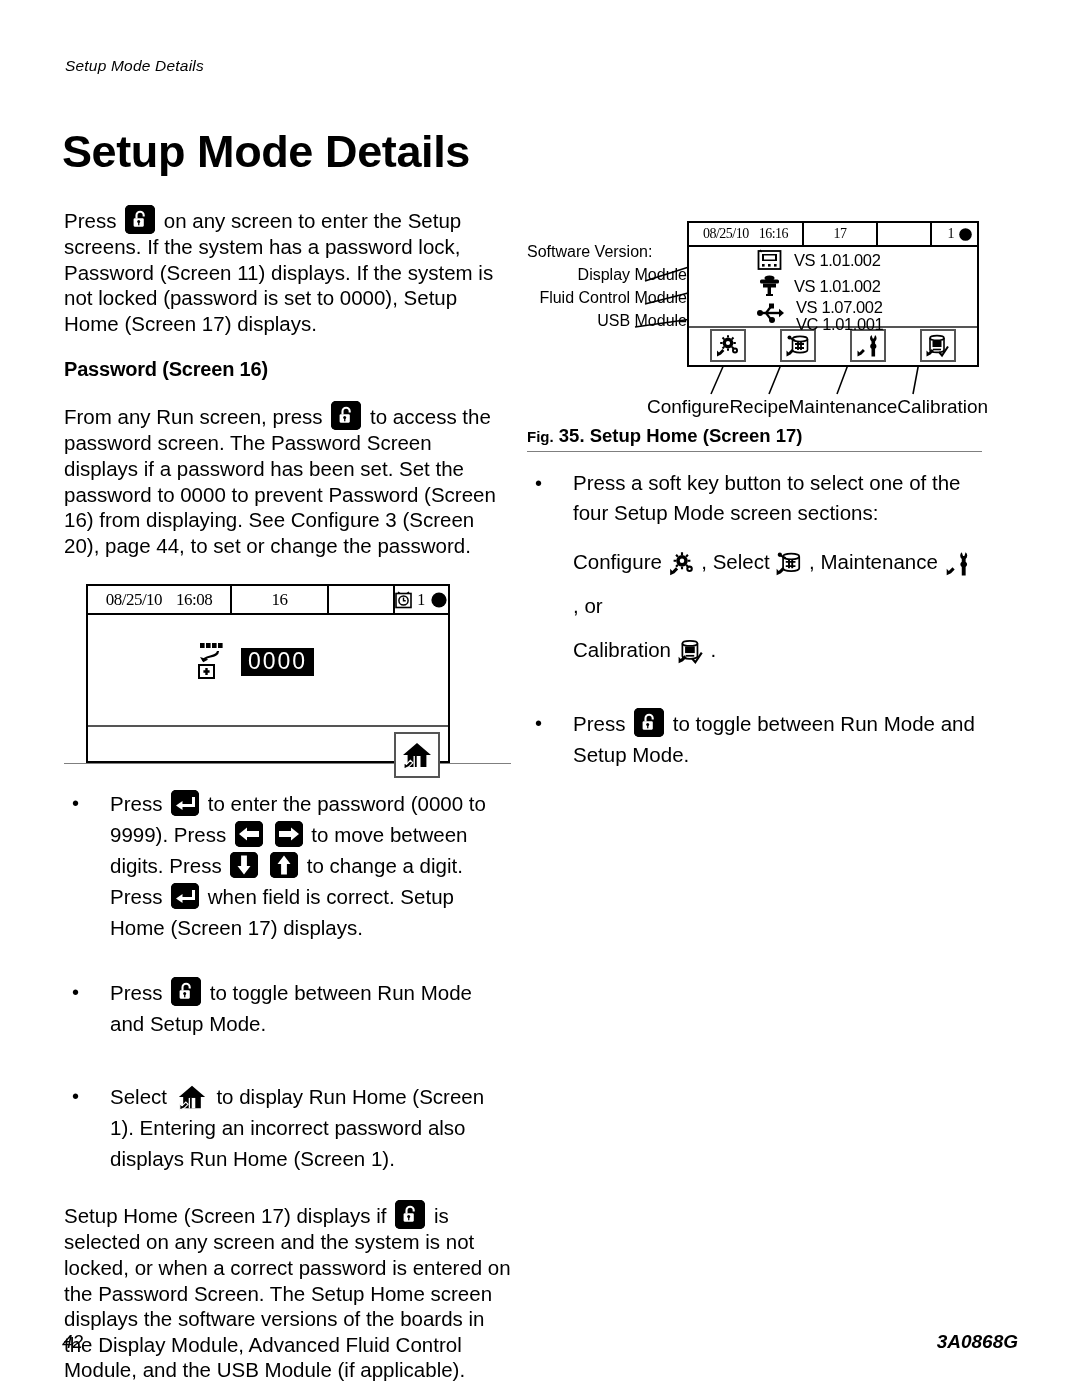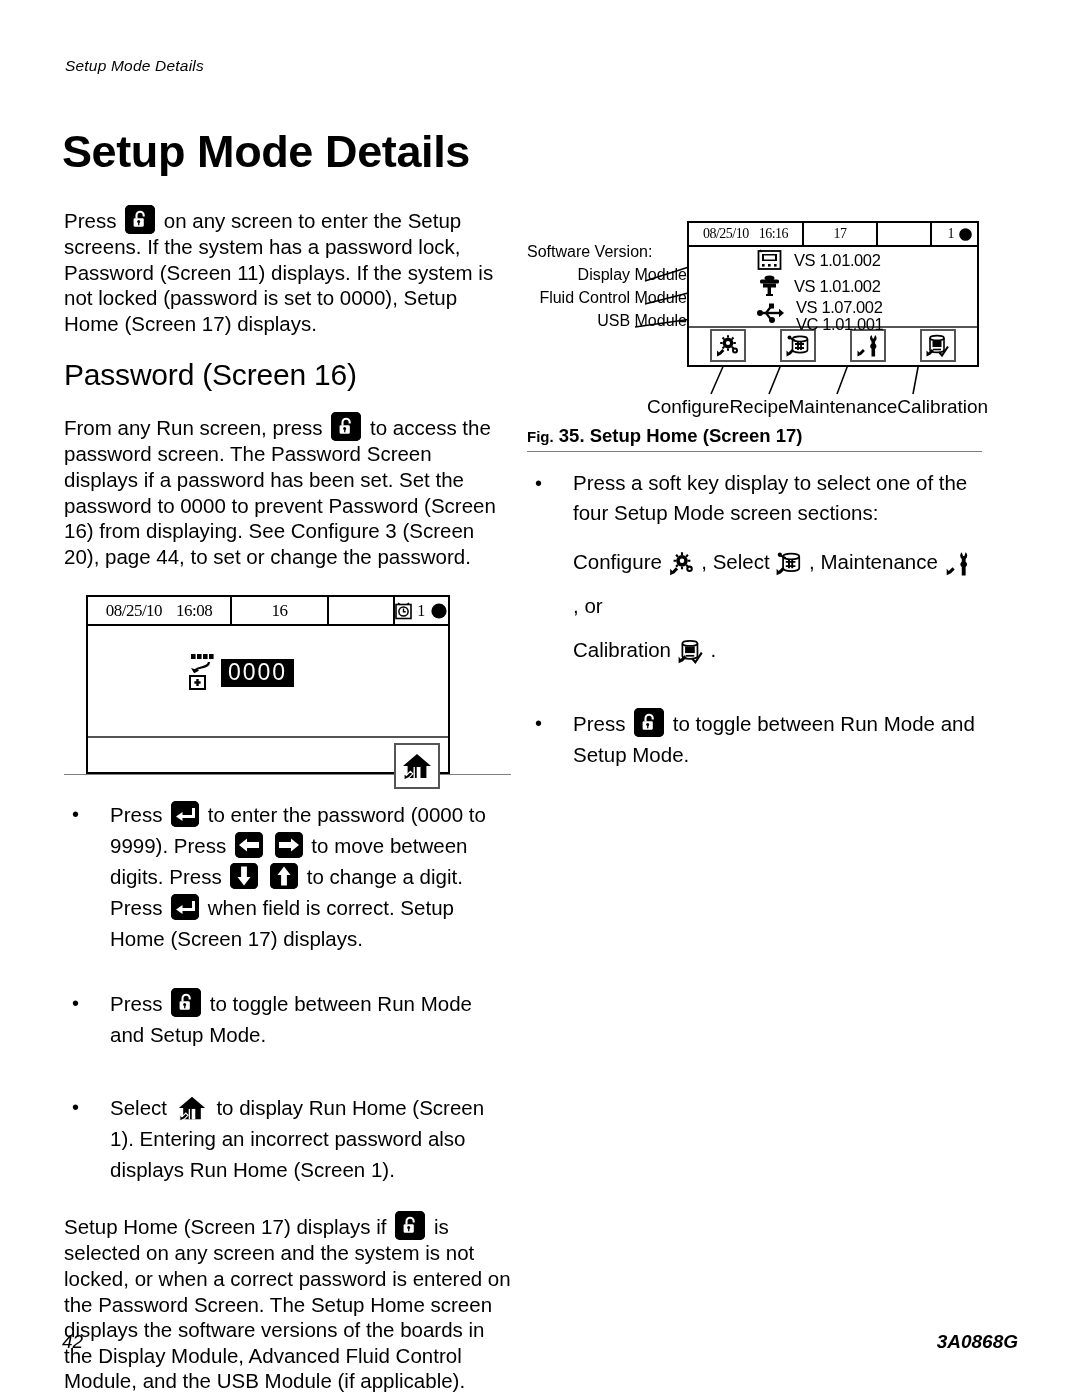--- a/index.html
+++ b/index.html
@@ -13,21 +13,21 @@
 
   
   .h1{position:absolute;left:62px;top:126px;font-size:45px;font-weight:bold;
       letter-spacing:-0.4px;}
 
   
   .colL{position:absolute;left:64px;top:205px;width:447px;}
   .colR{position:absolute;left:527px;top:218px;width:455px;}
 
   p.body{font-size:20.5px;line-height:25.6px;margin:0 0 22px 0;text-align:left;}
-  .h2{font-size:30px;font-weight:normal;margin:14px 0 20px 0;letter-spacing:-0.2px;}
+  .h2{font-size:20px;font-weight:bold;margin:14px 0 20px 0;letter-spacing:-0.2px;}
 
   
   .keyicon{display:inline-block;vertical-align:-6px;background:#000;border-radius:5px;
            position:relative;width:30px;height:29px;margin:0 3px;}
   .keyicon.sm{width:28px;height:26px;vertical-align:-5px;}
   .keyicon svg{position:absolute;left:0;top:0;}
 
   
   ul.bul{list-style:none;margin:0;padding:0;}
   ul.bul li{position:relative;padding-left:46px;margin-bottom:26px;
@@ -129,21 +129,21 @@
             <span style="font-size:16px;">1</span>
             <span>
               <svg width="18" height="18" viewBox="0 0 18 18">
                   <circle cx="9" cy="9" r="7.6" fill="#000"></circle>
                 </svg>
             </span>
           </div>
         </div>
 
         <div class="body-area" style="height:110px;">
-          <div style="position:absolute;left:98px;top:28px;display:flex;align-items:center;gap:5px;">
+          <div style="position:absolute;left:107px;top:28px;display:flex;align-items:center;gap:16px;">
             <span>
               <svg width="30" height="38" viewBox="0 0 30 38">
                 <rect x="5" y="0" width="4.6" height="5" fill="#000"></rect>
                 <rect x="11" y="0" width="4.6" height="5" fill="#000"></rect>
                 <rect x="17" y="0" width="4.6" height="5" fill="#000"></rect>
                 <rect x="23" y="0" width="4.6" height="5" fill="#000"></rect>
                 <path d="M23 8 C23 15, 9 12, 8 18" fill="none" stroke="#000" stroke-width="2.2"></path>
                 <path d="M5 14 l3.2 5.2 l5-2.6 z" fill="#000"></path>
                 <rect x="4" y="22" width="15" height="13" fill="none" stroke="#000" stroke-width="2"></rect>
                 <path d="M11.5 25 v7 M8.4 28.5 h6.2" stroke="#000" stroke-width="2.4"></path>
@@ -404,21 +404,21 @@
 
     <div class="figcap" style="margin-top:2px;">
       <span class="sc">Fig.</span>
       <span>35. Setup Home (Screen 17)</span>
     </div>
     <div class="figrule"></div>
 
     <ul class="bul" style="margin-top:16px;">
       <li style="line-height:30px;">
         <span class="bdot">•</span>
-        <span>Press a soft key display to select one of the four Setup Mode screen sections:</span>
+        <span>Press a soft key button to select one of the four Setup Mode screen sections:</span>
         <div style="margin-top:12px;line-height:44px;">
           <span>Configure</span>
           <span style="display:inline-block;vertical-align:-8px;">
             <svg width="28" height="26" viewBox="0 0 26 24">
               <circle cx="13" cy="9" r="5.4" fill="#000"></circle>
                 <circle cx="13" cy="9" r="2.1" fill="#fff"></circle>
               <path d="M13 1.2 v2.4 M13 14.4 v2.4 M5.2 9 h2.4 M18.4 9 h2.4 M7.5 3.5 l1.7 1.7 M16.8 12.8 l1.7 1.7 M18.5 3.5 l-1.7 1.7 M9.2 12.8 l-1.7 1.7" stroke="#000" stroke-width="2"></path>
               <circle cx="20" cy="16.5" r="3" fill="#000"></circle>
                 <circle cx="20" cy="16.5" r="1.1" fill="#fff"></circle>
               <path d="M2 22.5 l0 -6 l2 2 l3.4 -3.4 l2 2 l-3.4 3.4 z" fill="#000"></path>

